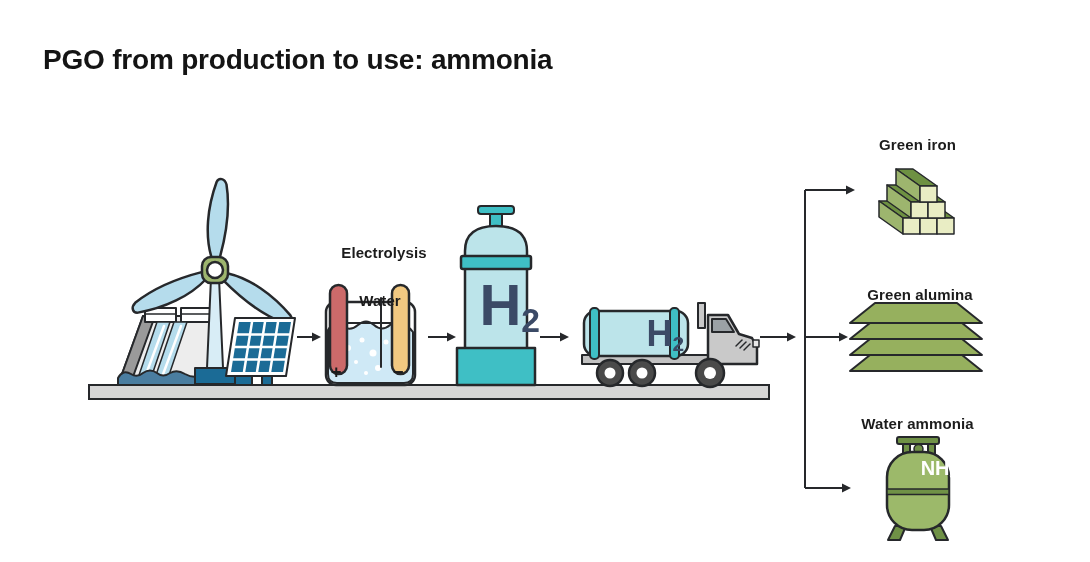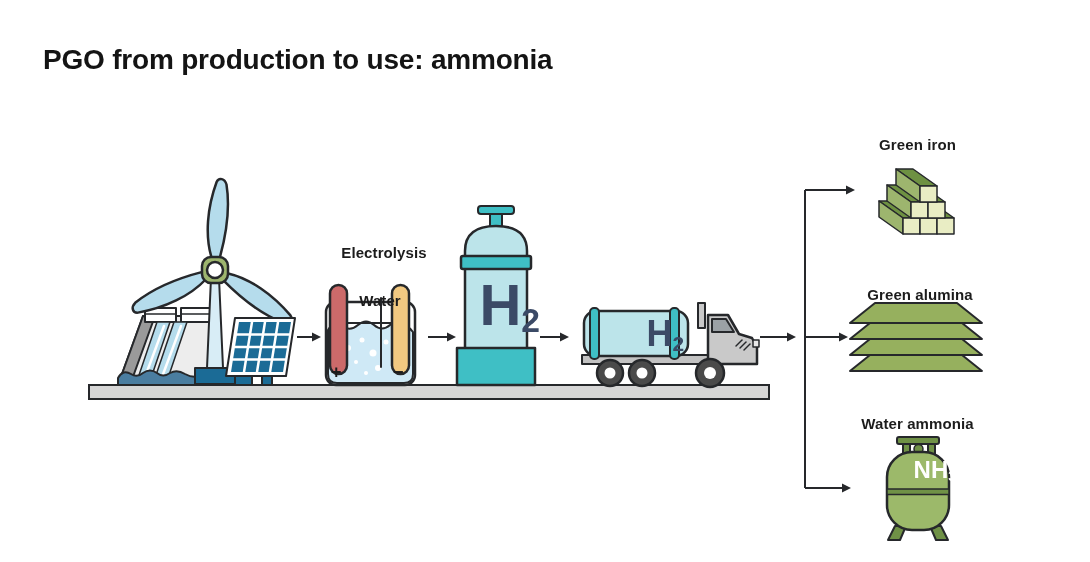--- a/index.html
+++ b/index.html
@@ -226,19 +226,19 @@
 <div class="sign" style="left:393px;top:363px;">−</div>
 
 <div class="chem" style="left:452px;top:276px;width:88px;font-size:58px;">
   <span>H</span><span class="sub">2</span>
 </div>
 
 <div class="chem" style="left:584px;top:316px;width:100px;font-size:36px;">
   <span>H</span><span class="sub">2</span>
 </div>
 
-<div class="chem" style="left:880px;top:458px;width:76px;font-size:24px;color:#ffffff;">
+<div class="chem" style="left:880px;top:458px;width:76px;font-size:20px;color:#ffffff;">
   <span>NH</span><span class="sub">3</span>
 </div>
 
 <div class="label" style="left:845px;top:136px;width:145px;">Green iron</div>
 <div class="label" style="left:845px;top:286px;width:150px;">Green alumina</div>
 <div class="label" style="left:845px;top:415px;width:145px;">Water ammonia</div>
 
 </body></html>

